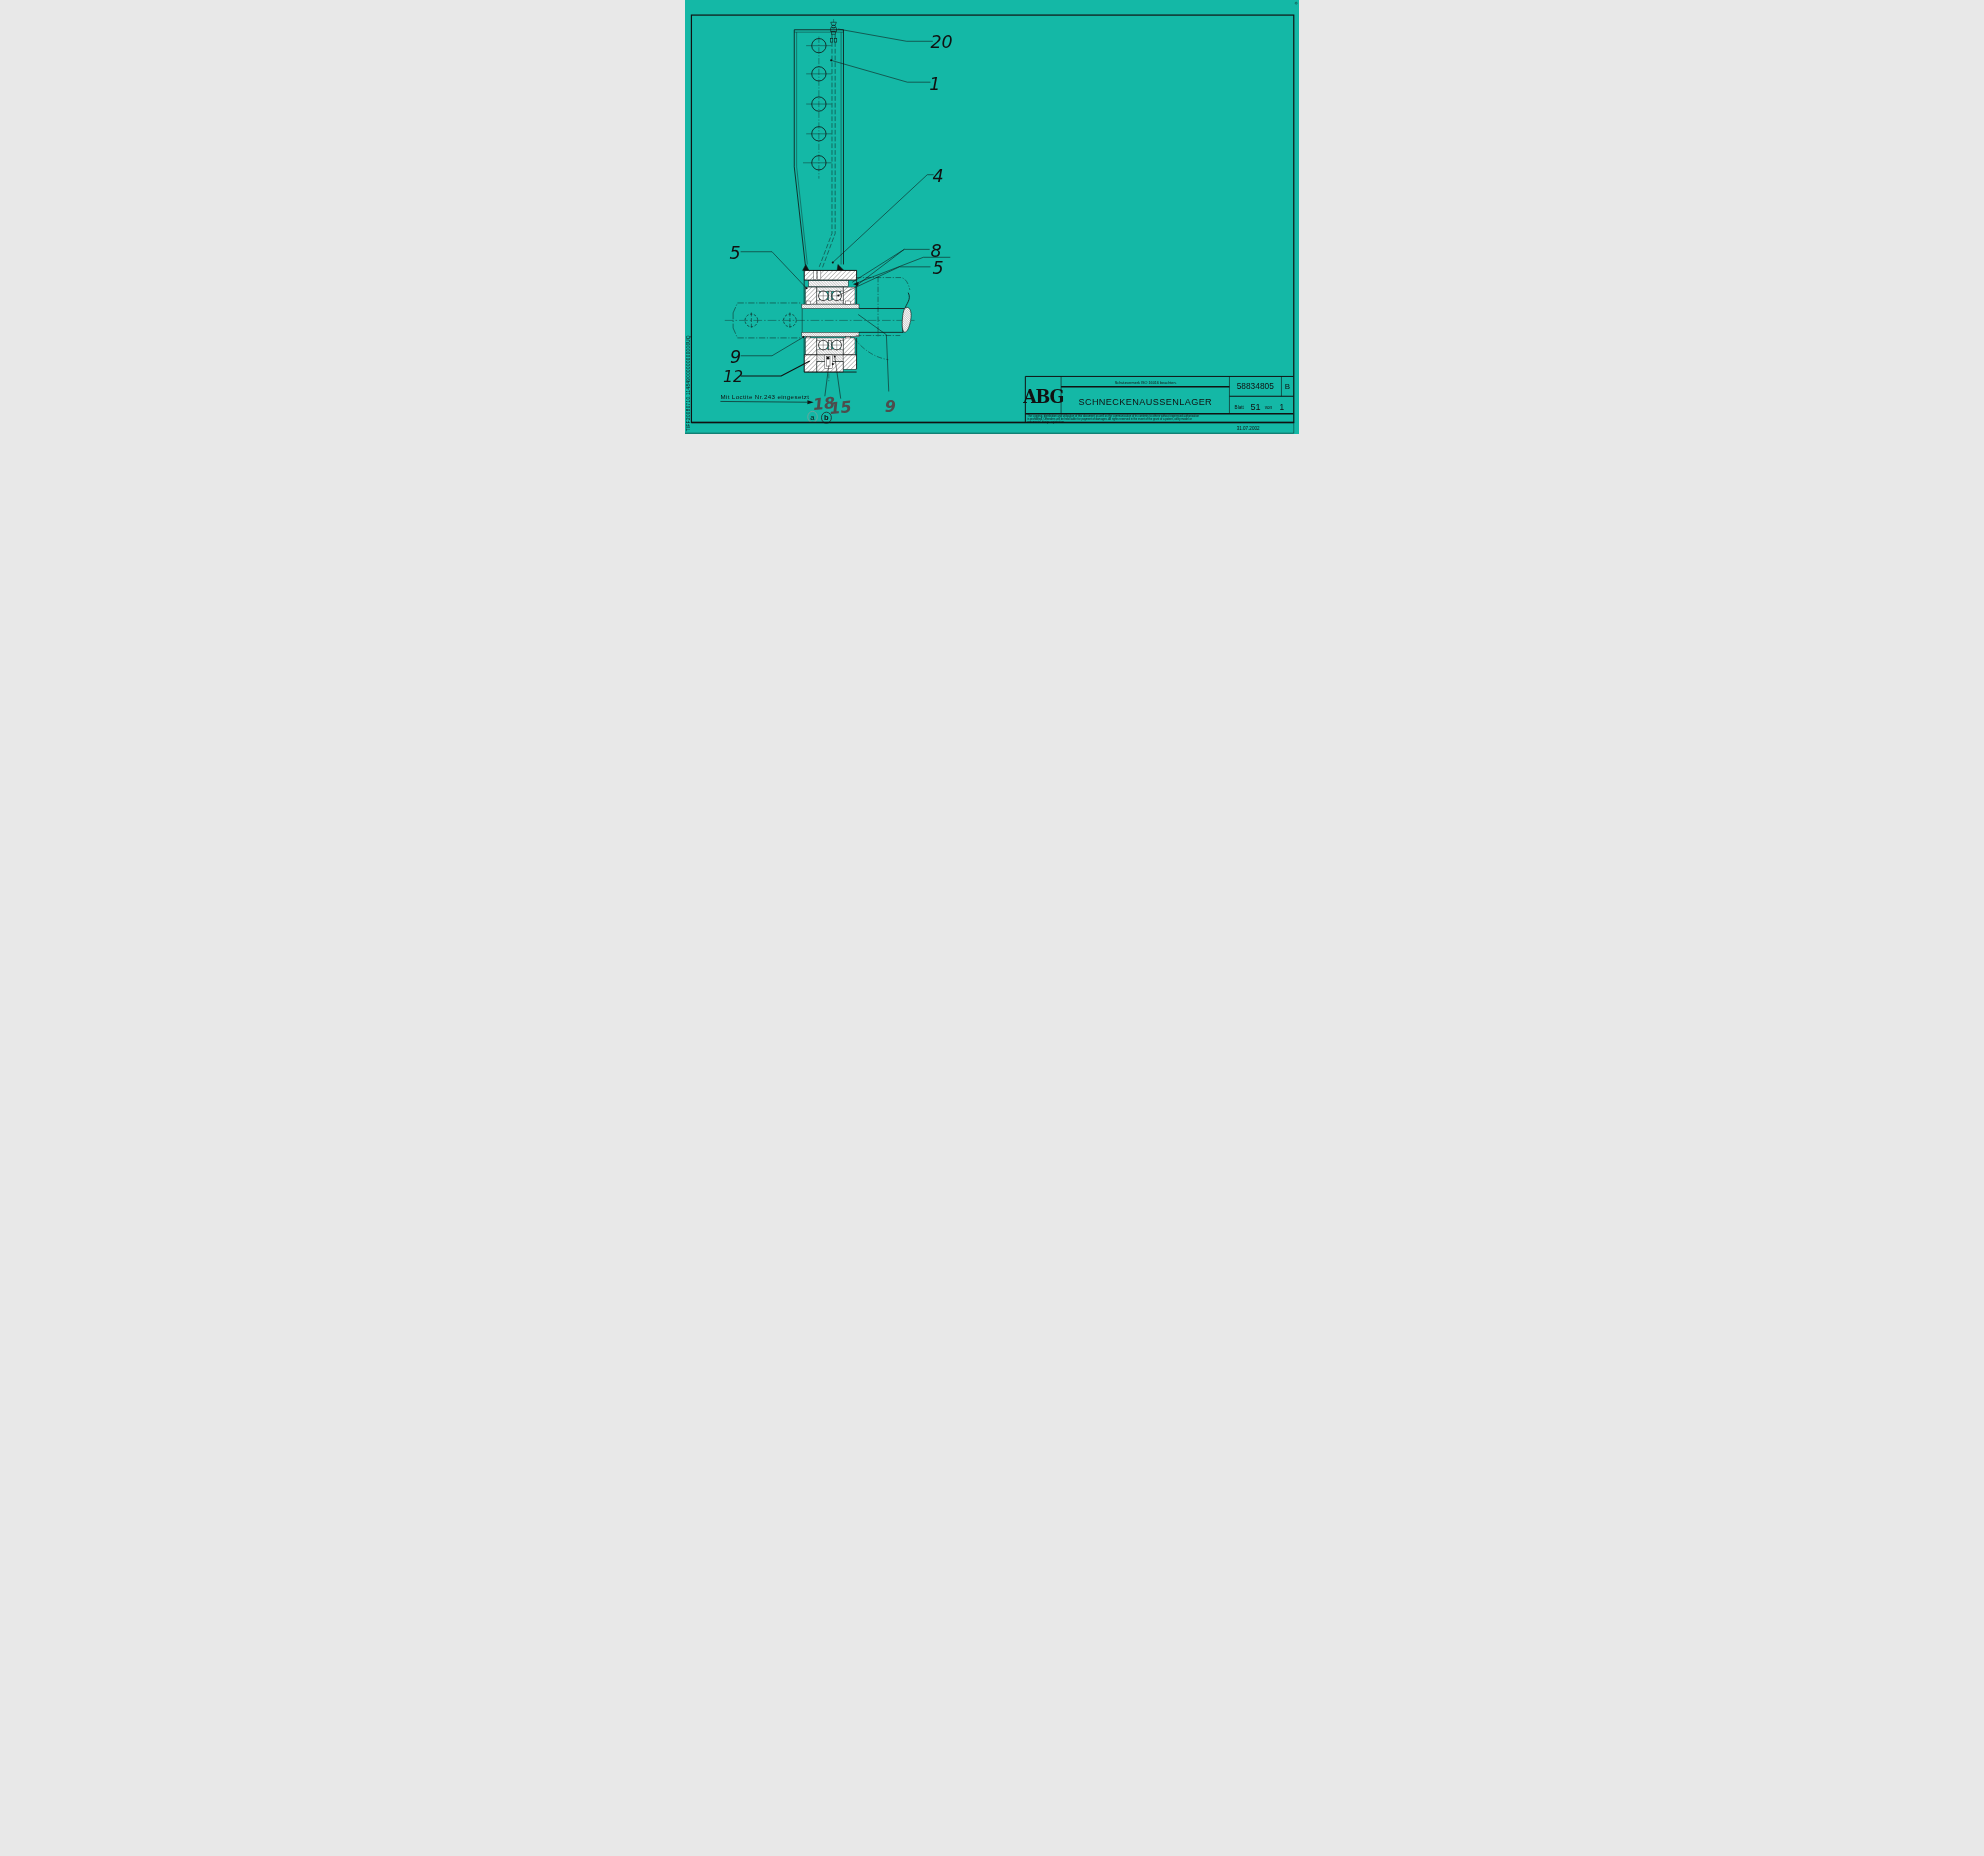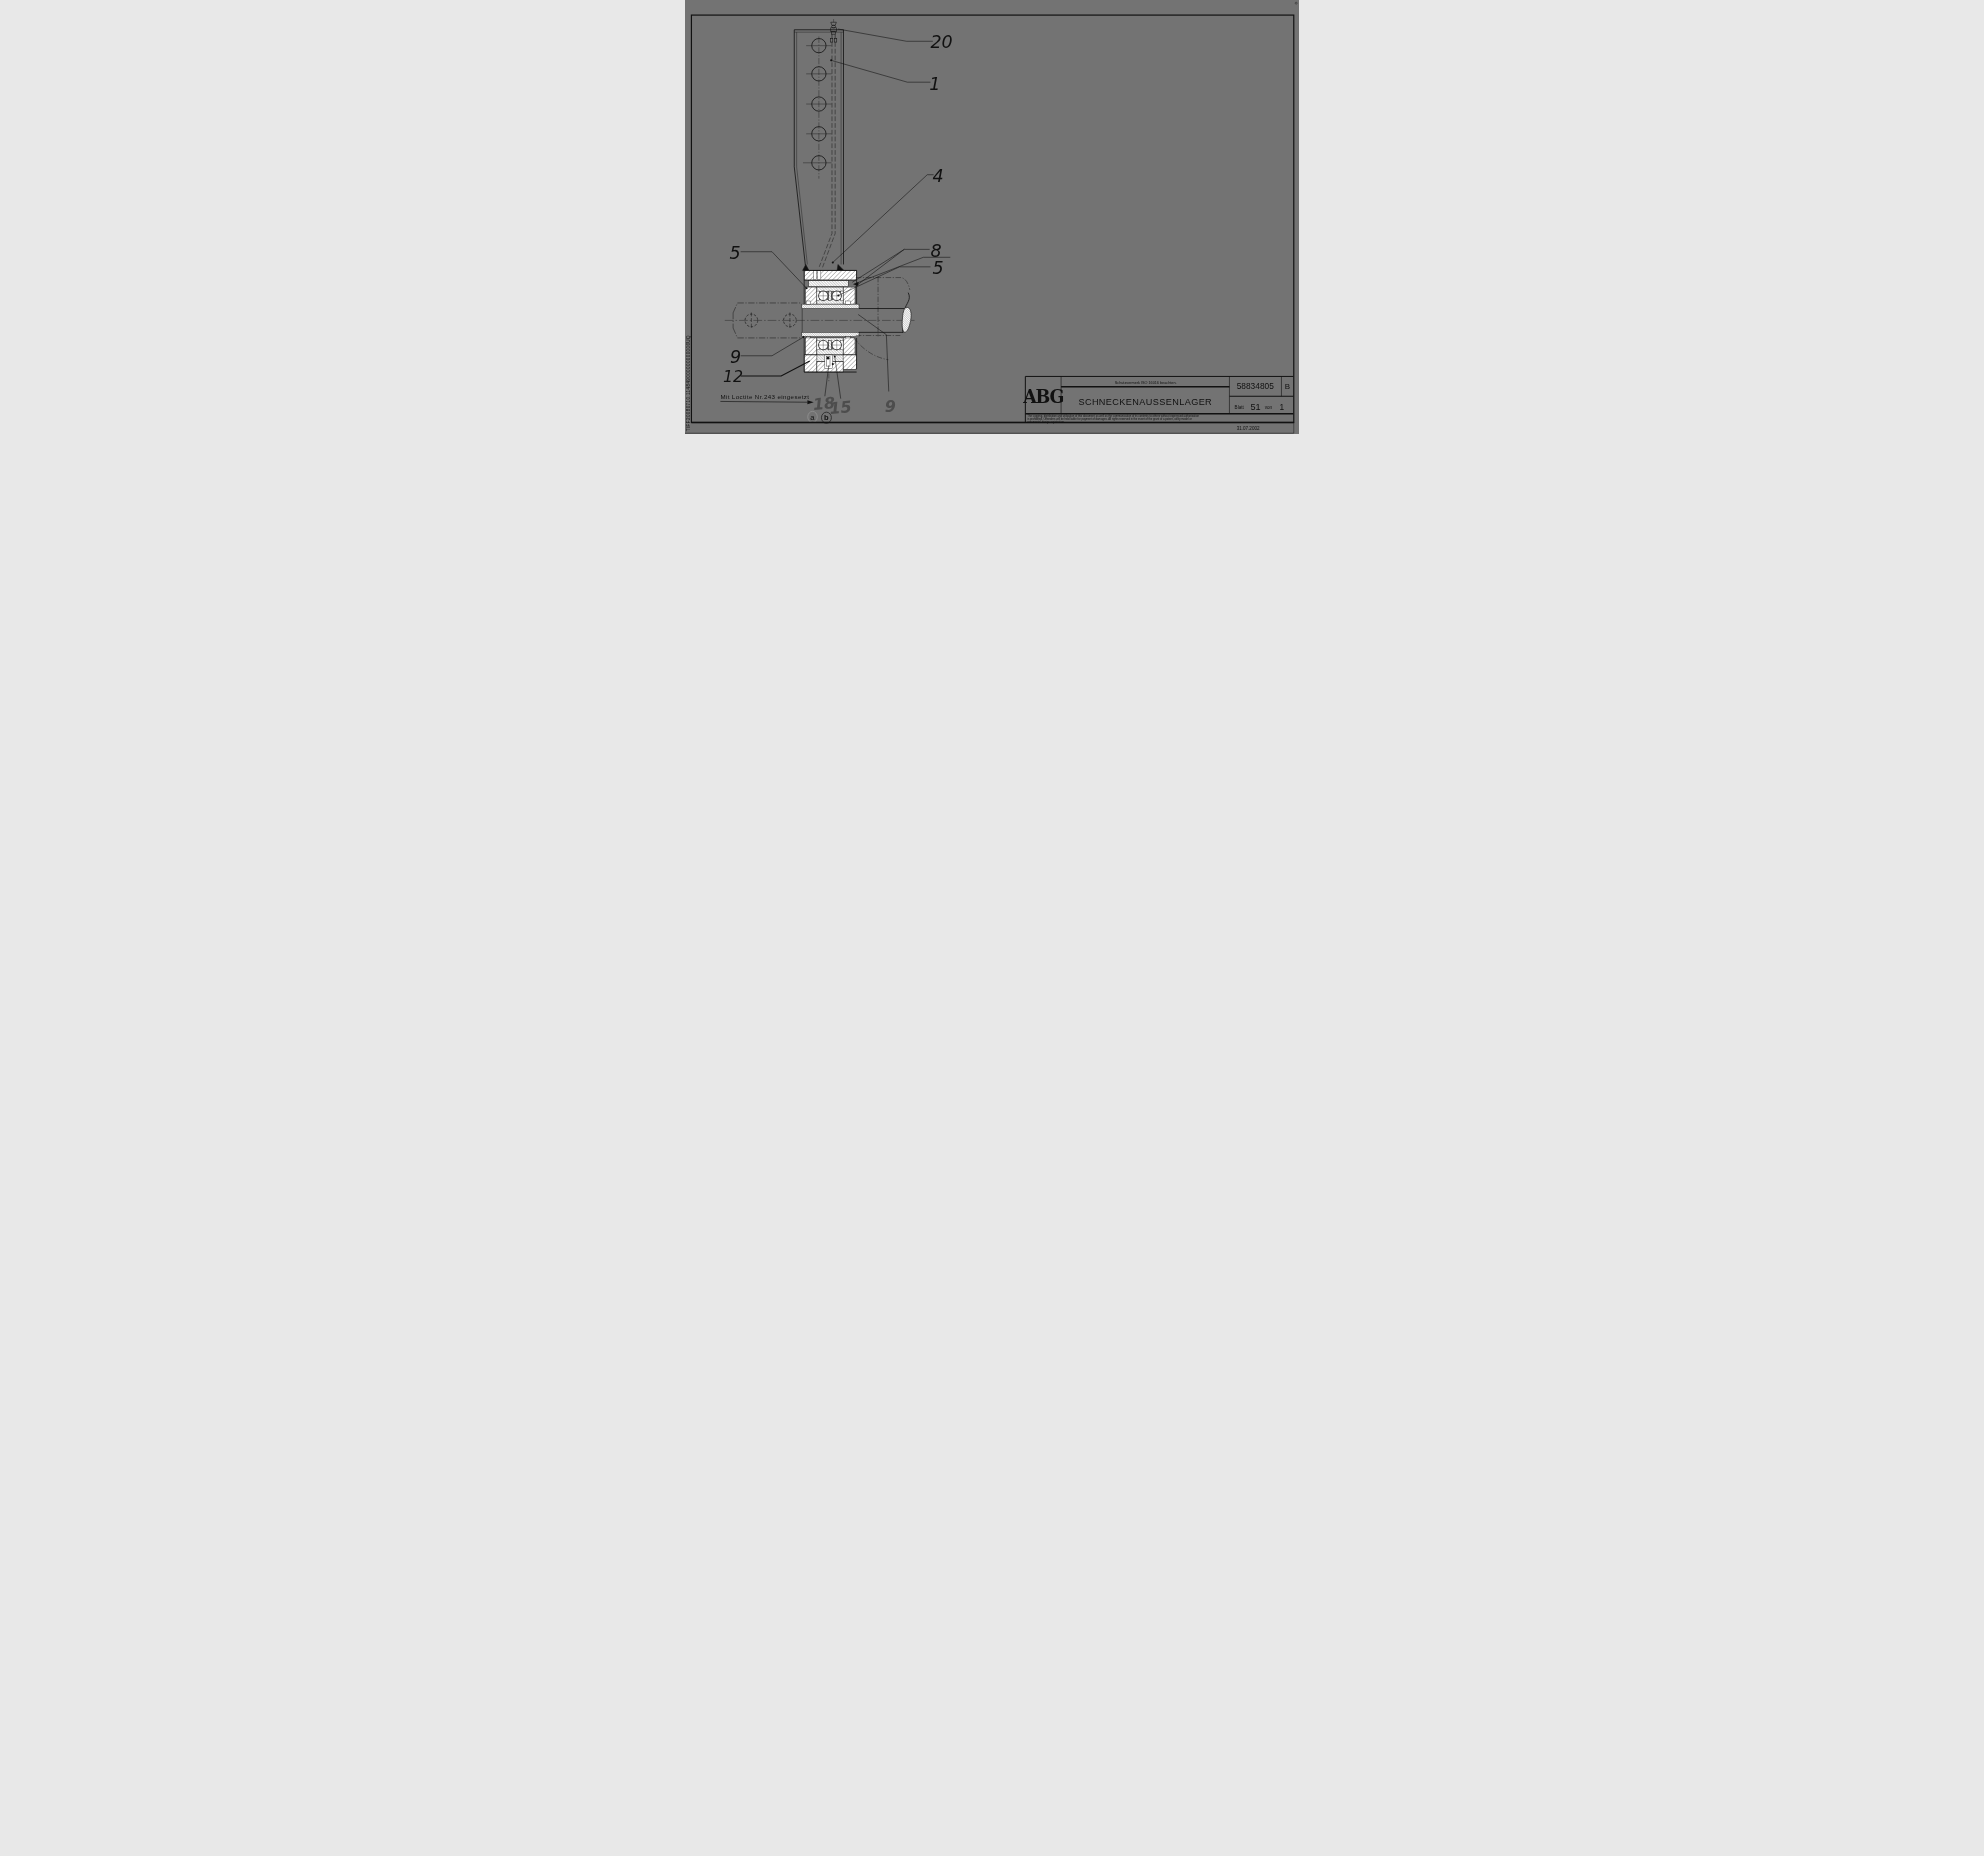--- a/index.html
+++ b/index.html
@@ -1,17 +1,17 @@
 <!DOCTYPE html>
 <html style="font-size:6.4px"><head>
 <meta charset="utf-8">
 <style>
   html,body{margin:0;padding:0;background:#e8e8e8;}
   .page{
-    width:614px;height:434px;margin:0 auto;background:#737373;
+    width:614px;height:434px;margin:0 auto;background:#14b8a6;
     position:relative;font-family:"Liberation Sans",sans-serif;
   }
   svg{display:block;}
   svg text{fill:#111;}
   .tech{font-family:"Liberation Sans",sans-serif;letter-spacing:1px;}
   .callout{font-family:"DejaVu Sans",sans-serif;font-style:italic;font-weight:500;}
   .stamp{font-family:"DejaVu Sans",sans-serif;font-style:italic;font-weight:600;fill:#4d4d4d;}
   .tb-small{font-family:"Liberation Sans",sans-serif;}
 </style>
 </head>

